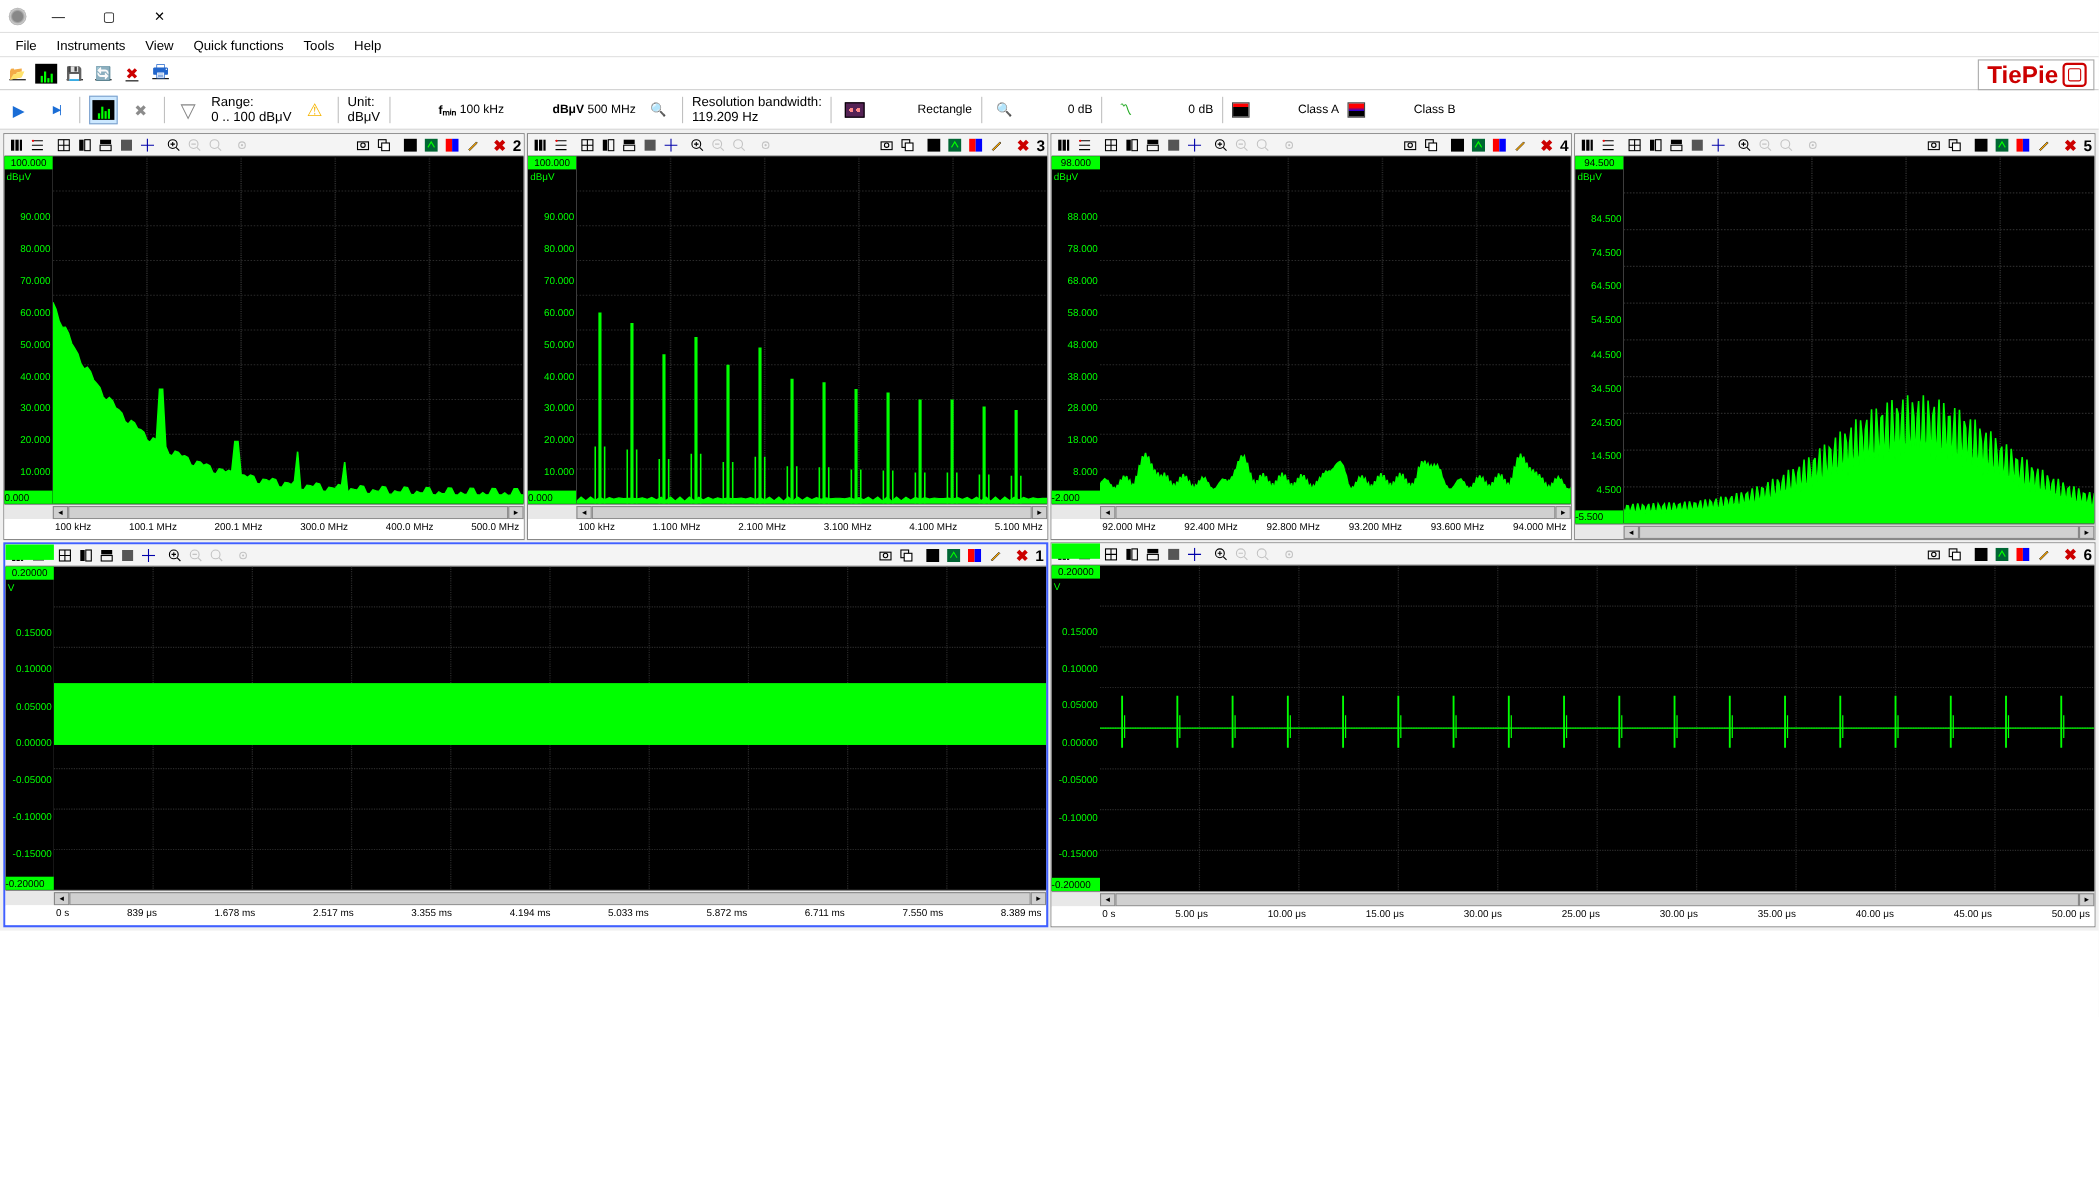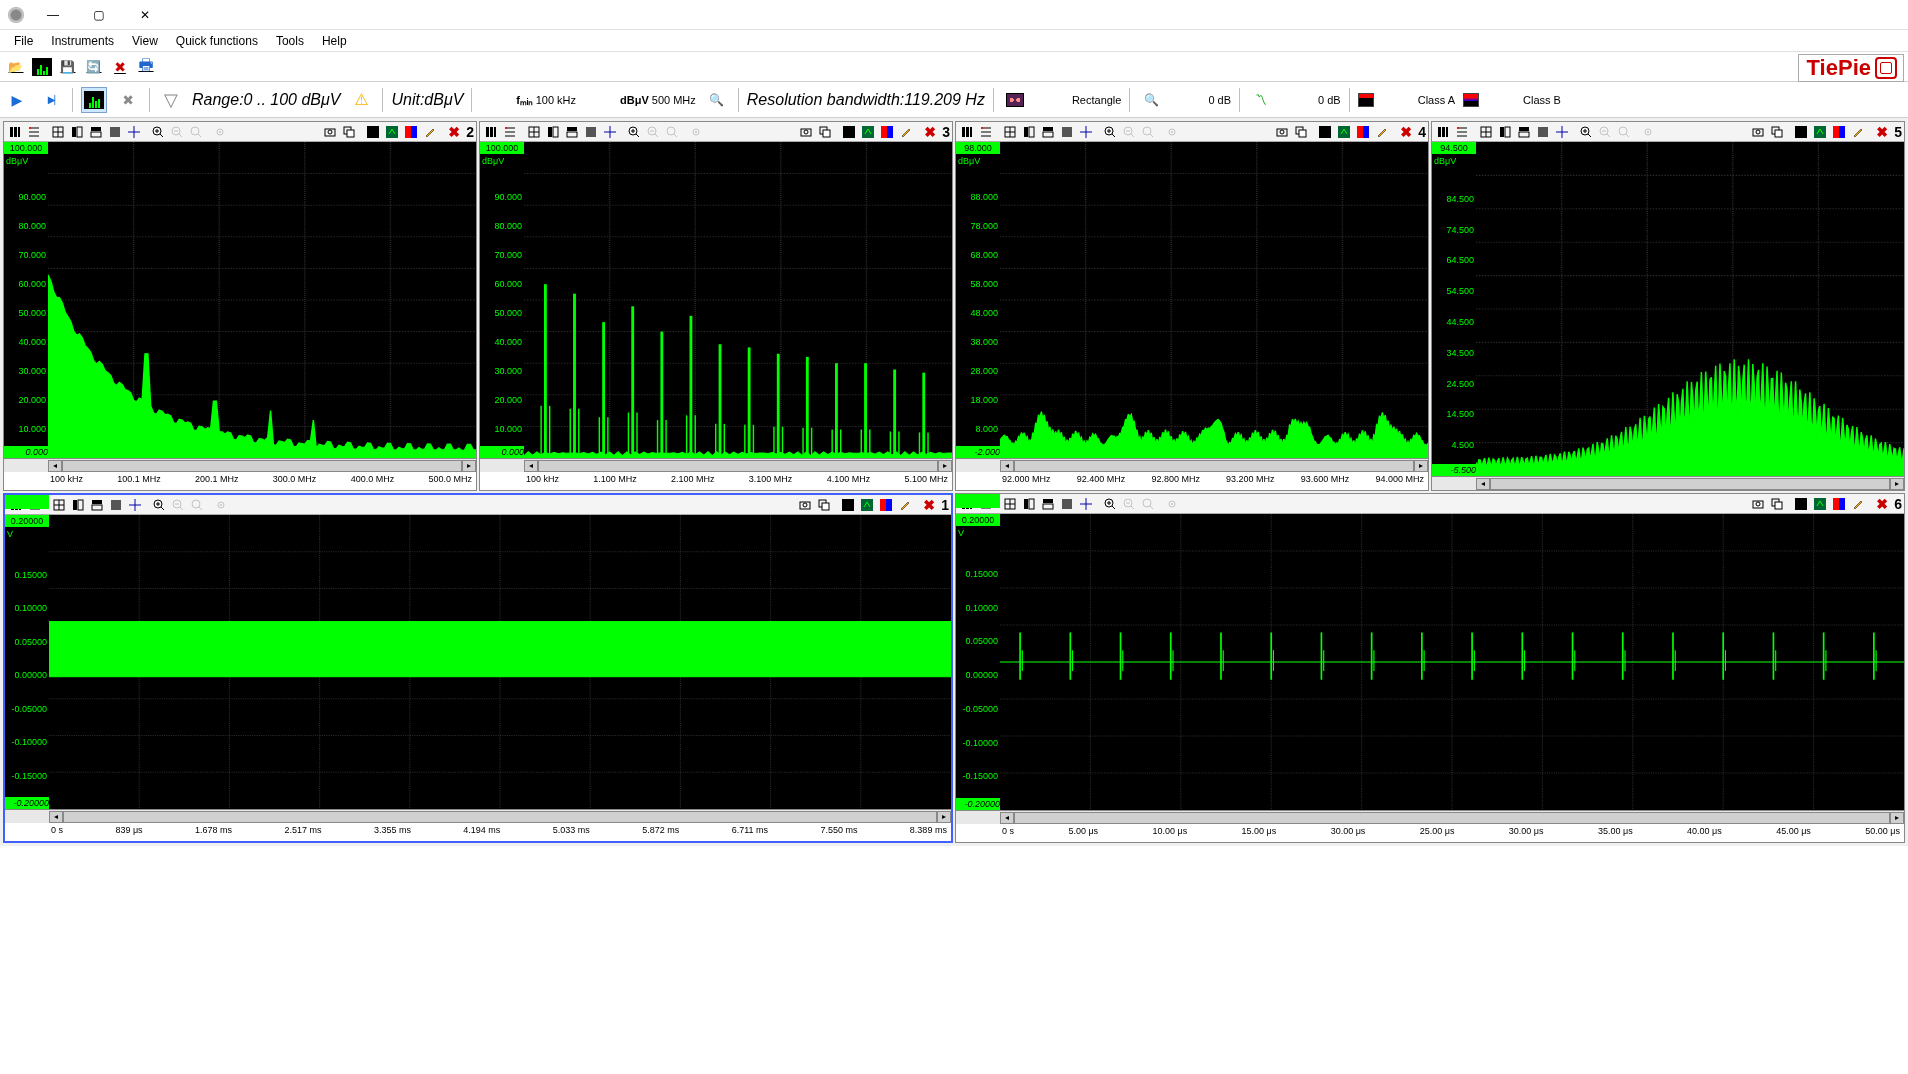--- a/index.html
+++ b/index.html
@@ -20,21 +20,21 @@
 .toolbar .tb-btn { width: 24px; height: 24px; display: flex; align-items: center; justify-content: center; cursor: default; border: 1px solid transparent; font-size: 14px; }
 .tiepie-logo { position: absolute; right: 4px; top: 2px; font-size: 22px; font-weight: bold; color: #cc0000; display: flex; align-items: center; gap: 4px; border: 1px solid #aaa; padding: 0 6px 0 8px; }
 .tiepie-logo .logo-icon { width: 22px; height: 22px; border: 2px solid #cc0000; border-radius: 4px; position: relative; }
 .tiepie-logo .logo-icon::after { content: ""; position: absolute; inset: 3px; border: 1px solid #cc0000; border-radius: 2px; }
 
 
 .settingsbar { height: 36px; display: flex; align-items: center; padding: 0 4px; gap: 8px; border-bottom: 1px solid #d0d0d0; }
 .settingsbar .sb-btn { width: 26px; height: 26px; display: flex; align-items: center; justify-content: center; cursor: default; border: 1px solid transparent; font-size: 14px; }
 .settingsbar .sb-btn.active { border: 1px solid #7da2ce; background: #cce8ff; }
 .settingsbar .sep { width: 1px; height: 24px; background: #c0c0c0; }
-.settingsbar .label-group { display: flex; flex-direction: row; font-size: 16px; line-height: 1.1; font-style: italic; }
+.settingsbar .label-group { display: flex; flex-direction: column; font-size: 12px; line-height: 1.1; }
 .settingsbar .inline-label { font-size: 11px; display: flex; align-items: center; gap: 3px; padding-left: 36px; }
 
 
 .graph-container { display: grid; grid-template-columns: 1fr 1fr 1fr 1fr; grid-template-rows: 370px 350px; gap: 2px; padding: 3px; background: #f0f0f0; }
 .graph {
   background: #fff; border: 1px solid #888; display: flex; flex-direction: column; position: relative;
 }
 .graph.selected { border: 2px solid #4060ff; }
 .graph .g-toolbar {
   height: 20px; background: #f4f4f4; border-bottom: 1px solid #aaa;
@@ -52,22 +52,22 @@
   flex: 1; display: flex; position: relative; background: #fff;
 }
 .graph .y-axis {
   width: 44px; background: #000; display: flex; flex-direction: column;
   color: #00ff00; font-size: 9px; position: relative;
 }
 .graph .y-axis .y-top-badge {
   background: #00ff00; color: #000; font-size: 9px; text-align: center; padding: 1px 0;
 }
 .graph .y-axis .y-bottom-badge {
-  background: #00ff00; color: #000; font-size: 9px; text-align: right; padding: 1px 0;
-  position: absolute; bottom: 0; left: 0; right: 0; font-style: italic;
+  background: #00ff00; color: #000; font-size: 9px; text-align: left; padding: 1px 0;
+  position: absolute; bottom: 0; left: 0; right: 0;
 }
 .graph .y-axis .y-unit { font-size: 9px; padding: 2px; }
 .graph .y-axis .y-ticks { flex: 1; position: relative; }
 .graph .y-axis .y-tick { position: absolute; right: 2px; transform: translateY(-50%); }
 
 .graph .plot-area {
   flex: 1; background: #000; position: relative; overflow: hidden;
 }
 .graph .plot-area .grid line { stroke: #2a2a2a; stroke-dasharray: 1,1; }
 .graph .plot-area svg { position: absolute; inset: 0; width: 100%; height: 100%; }

